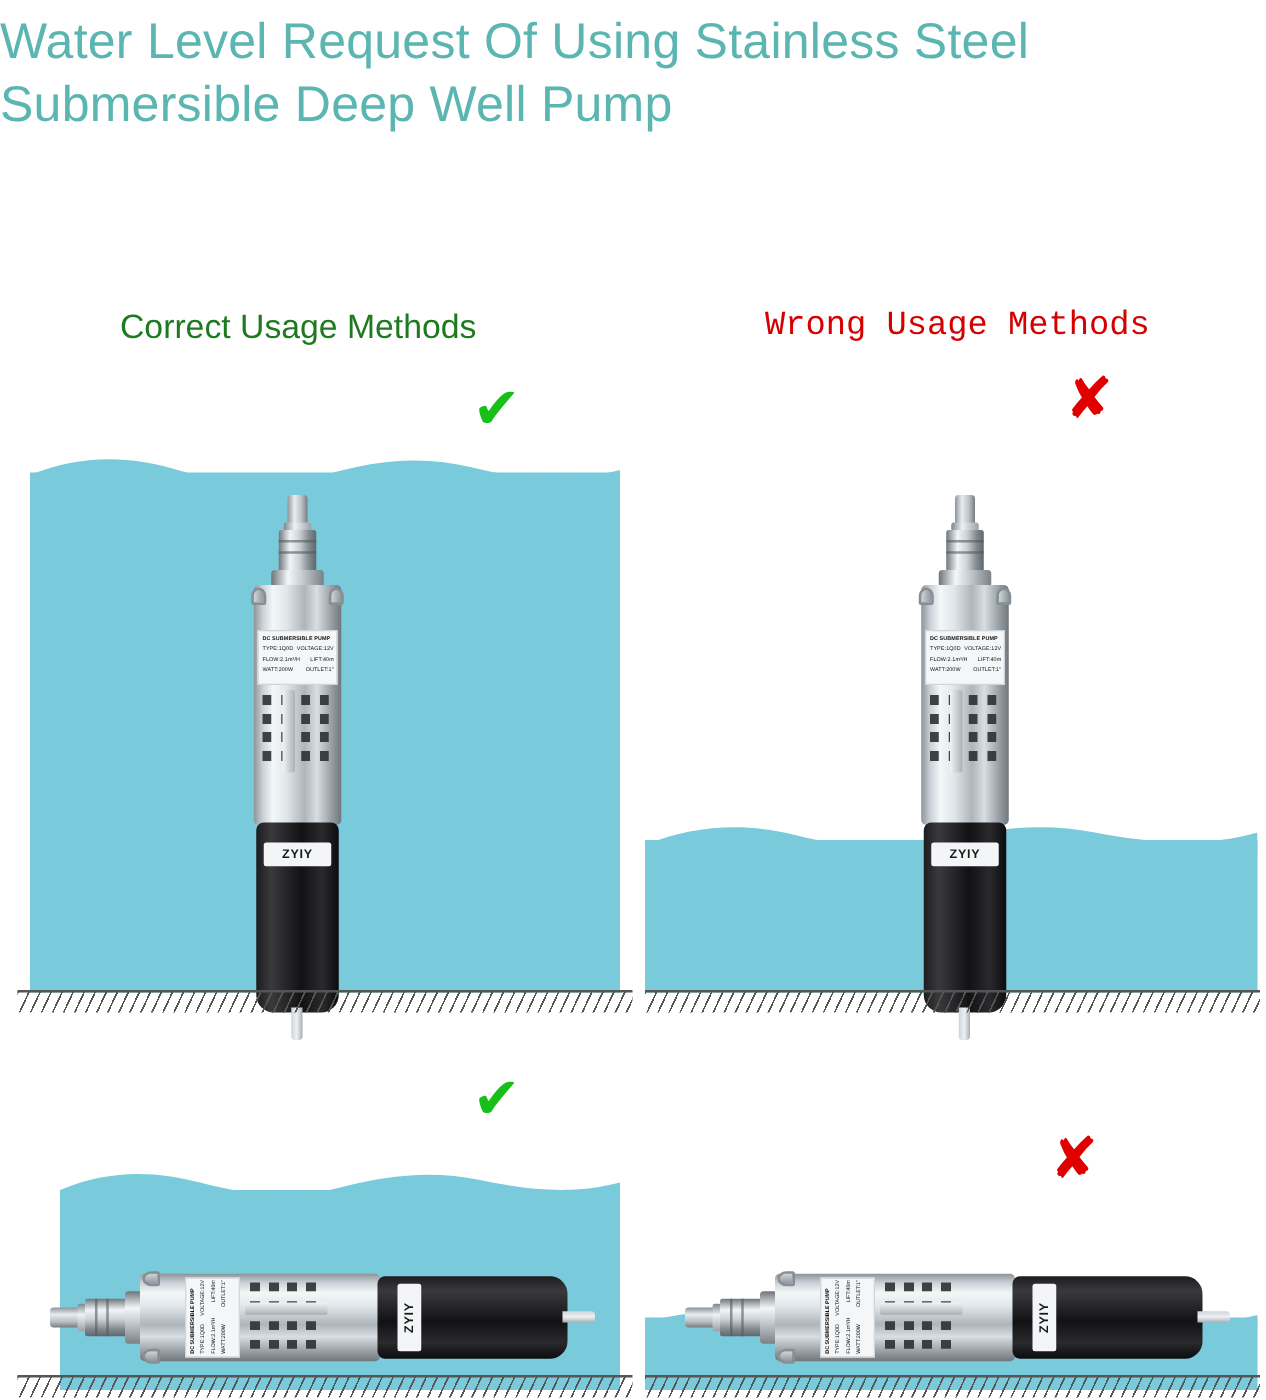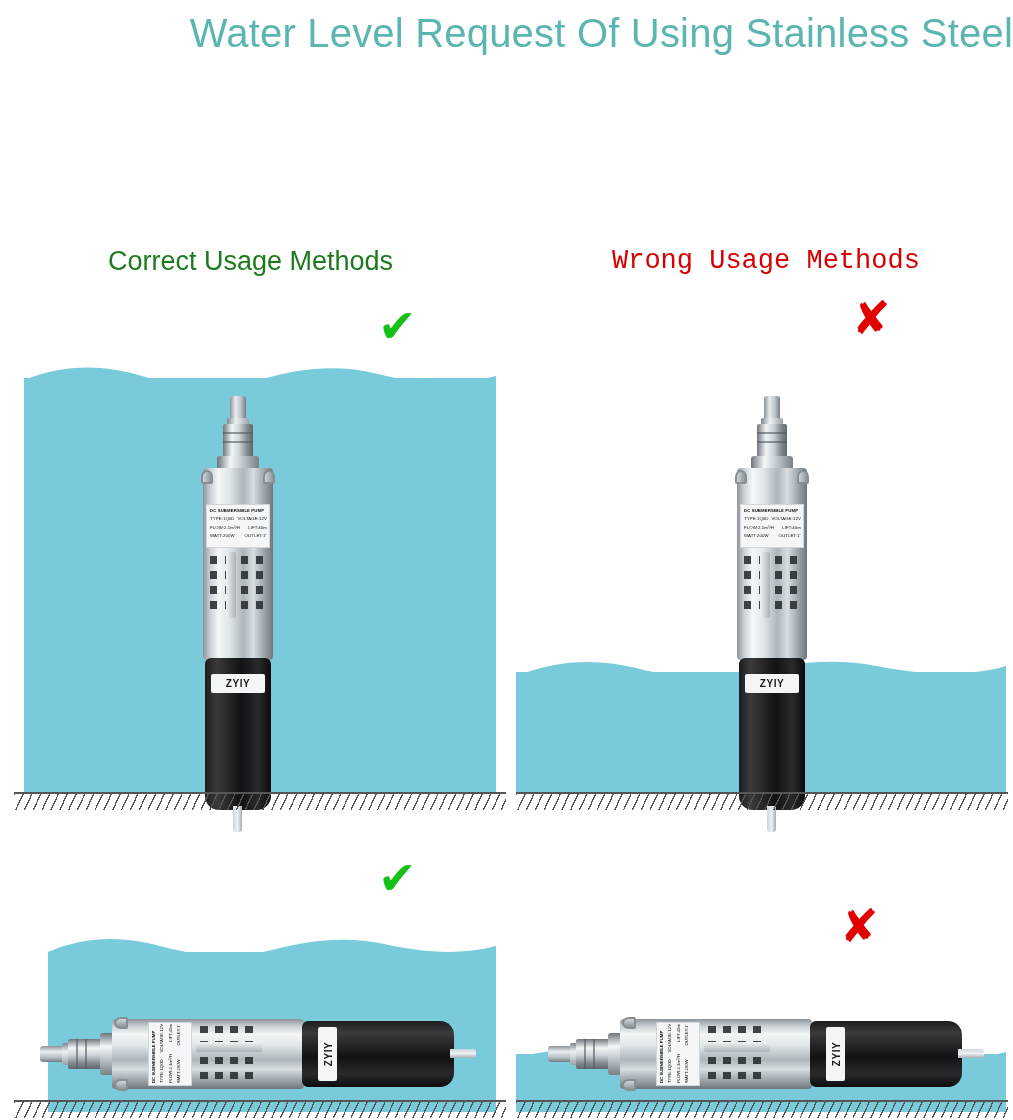--- a/index.html
+++ b/index.html
@@ -13,37 +13,37 @@
   #page {
     position: relative;
     width: 1013px; height: 1120px;
     background: #ffffff;
   }
 
   
   .title {
     position: absolute;
     top: 8px; left: 0; width: 1013px;
-    text-align: right;
+    text-align: left;
     color: #5bb5b0;
     font-size: 40px;
     line-height: 1.28;
     font-weight: 400;
     letter-spacing: 0.2px;
   }
   .title .l2 { display: block; }
 
   
   .col-head {
     position: absolute;
     font-size: 27px;
     font-weight: 400;
     white-space: nowrap;
   }
-  .col-head.correct { left: 108px;  top: 246px; color: #1e7a1e; }
+  .col-head.correct { left: 96px;  top: 246px; color: #1e7a1e; }
   .col-head.wrong   { left: 612px; top: 246px; color: #d60000; font-family: Liberation Mono, monospace; }
 
   
   .mark {
     position: absolute;
     font-size: 46px;
     line-height: 1;
     font-weight: bold;
     user-select: none;
   }
@@ -341,20 +341,21 @@
     border-radius: 0 3px 3px 0;
   }
 </style>
 </head>
 <body>
 
 <div id="page">
 
   <div class="title">
     <span>Water Level Request Of Using Stainless Steel</span>
+    <span class="l2">Submersible Deep Well Pump</span>
   </div>
 
   <div class="col-head correct">Correct Usage Methods</div>
   <div class="col-head wrong">Wrong Usage Methods</div>
 
   <div class="mark check mark-tl">✔</div>
   <div class="mark cross mark-tr">✘</div>
   <div class="mark check mark-bl">✔</div>
   <div class="mark cross mark-br">✘</div>
 

